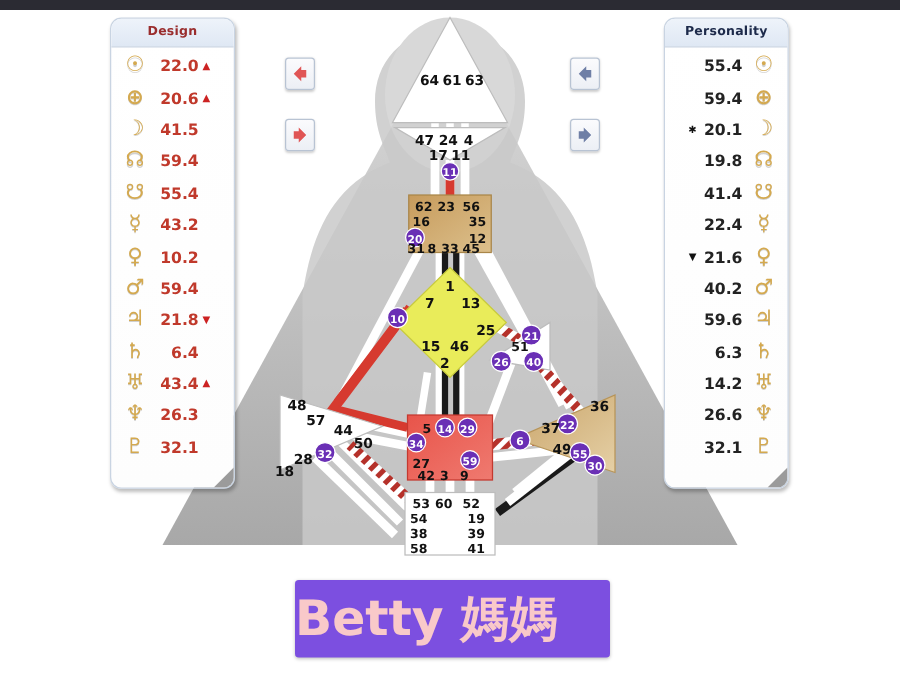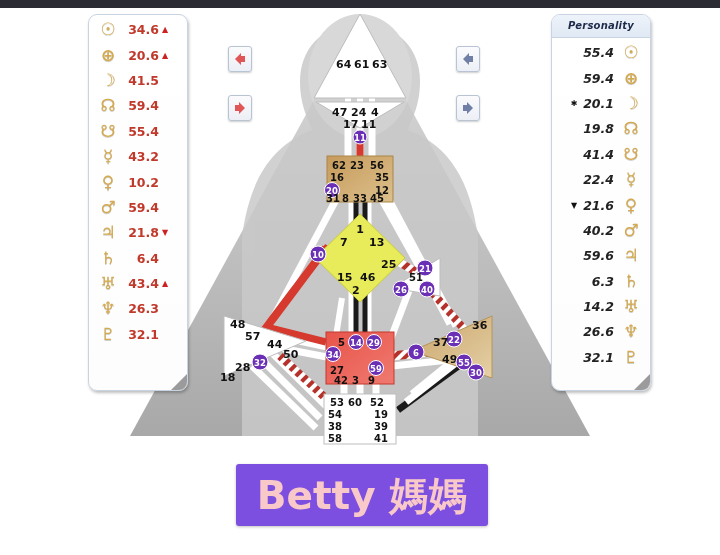--- a/index.html
+++ b/index.html
@@ -14,21 +14,21 @@
 
   
   .panel{
     position:absolute;top:14px;width:98px;height:375px;
     background:linear-gradient(#ffffff,#fdfdfd);
     border:1px solid #c9d4e2;border-radius:9px;
     box-shadow:1px 2px 3px rgba(0,0,0,.25);
     overflow:hidden;
   }
   .panel.left{left:88px;}
-  .panel.right{left:551px;font-style:italic;}
+  .panel.right{left:531px;}
   .panel-head{
     height:22px;line-height:22px;text-align:center;
     font-size:10px;font-weight:bold;color:#9a2d2d;
     background:linear-gradient(#eef3fa,#dfe8f4);
     border-bottom:1px solid #c9d4e2;
     letter-spacing:.2px;
   }
   .panel.right .panel-head{color:#1d2a4a;}
   .rows{padding:2px 0 0 0;}
   .prow{
@@ -65,21 +65,21 @@
   .navbtn svg{display:block;}
 
   
   .stage{position:absolute;left:120px;top:6px;width:480px;height:440px;text-align:right;}
   .stage svg{display:block;}
 
   
   .namebar{
     position:absolute;left:236px;top:464px;width:252px;height:62px;
     background:#7c4fe0;border-radius:3px;
-    display:flex;align-items:center;justify-content:center;
+    display:flex;align-items:center;justify-content:flex-start;
     box-shadow:0 1px 3px rgba(0,0,0,.25);
   }
   .nametext{
     color:#f9c9c9;font-size:39px;font-weight:bold;
     font-family:"DejaVu Sans","Liberation Sans",sans-serif;
     letter-spacing:0px;white-space:nowrap;line-height:1;
   }
 </style>
 </head>
 <body>
@@ -294,24 +294,25 @@
         <text x="254" y="412" font-size="10" font-weight="bold" fill="#111" font-family="DejaVu Sans, sans-serif">19</text>
         <text x="208" y="424" font-size="10" font-weight="bold" fill="#111" font-family="DejaVu Sans, sans-serif">38</text>
         <text x="254" y="424" font-size="10" font-weight="bold" fill="#111" font-family="DejaVu Sans, sans-serif">39</text>
         <text x="208" y="436" font-size="10" font-weight="bold" fill="#111" font-family="DejaVu Sans, sans-serif">58</text>
         <text x="254" y="436" font-size="10" font-weight="bold" fill="#111" font-family="DejaVu Sans, sans-serif">41</text>
       </g>
     </svg>
   </div>
 
   <div class="panel left">
+    <div class="panel-head">Design</div>
     <div class="rows" id="design-rows">
         <div class="prow">
           <span class="glyph" style="color: rgb(212, 169, 79);">☉</span>
-          <span class="val">34.6</span>
+          <span class="val">22.0</span>
           <span class="arrow up">▲</span>
         </div>
         <div class="prow">
           <span class="glyph" style="color: rgb(212, 169, 79);">⊕</span>
           <span class="val">20.6</span>
           <span class="arrow up">▲</span>
         </div>
         <div class="prow">
           <span class="glyph" style="color: rgb(212, 169, 79);">☽</span>
           <span class="val">41.5</span>

